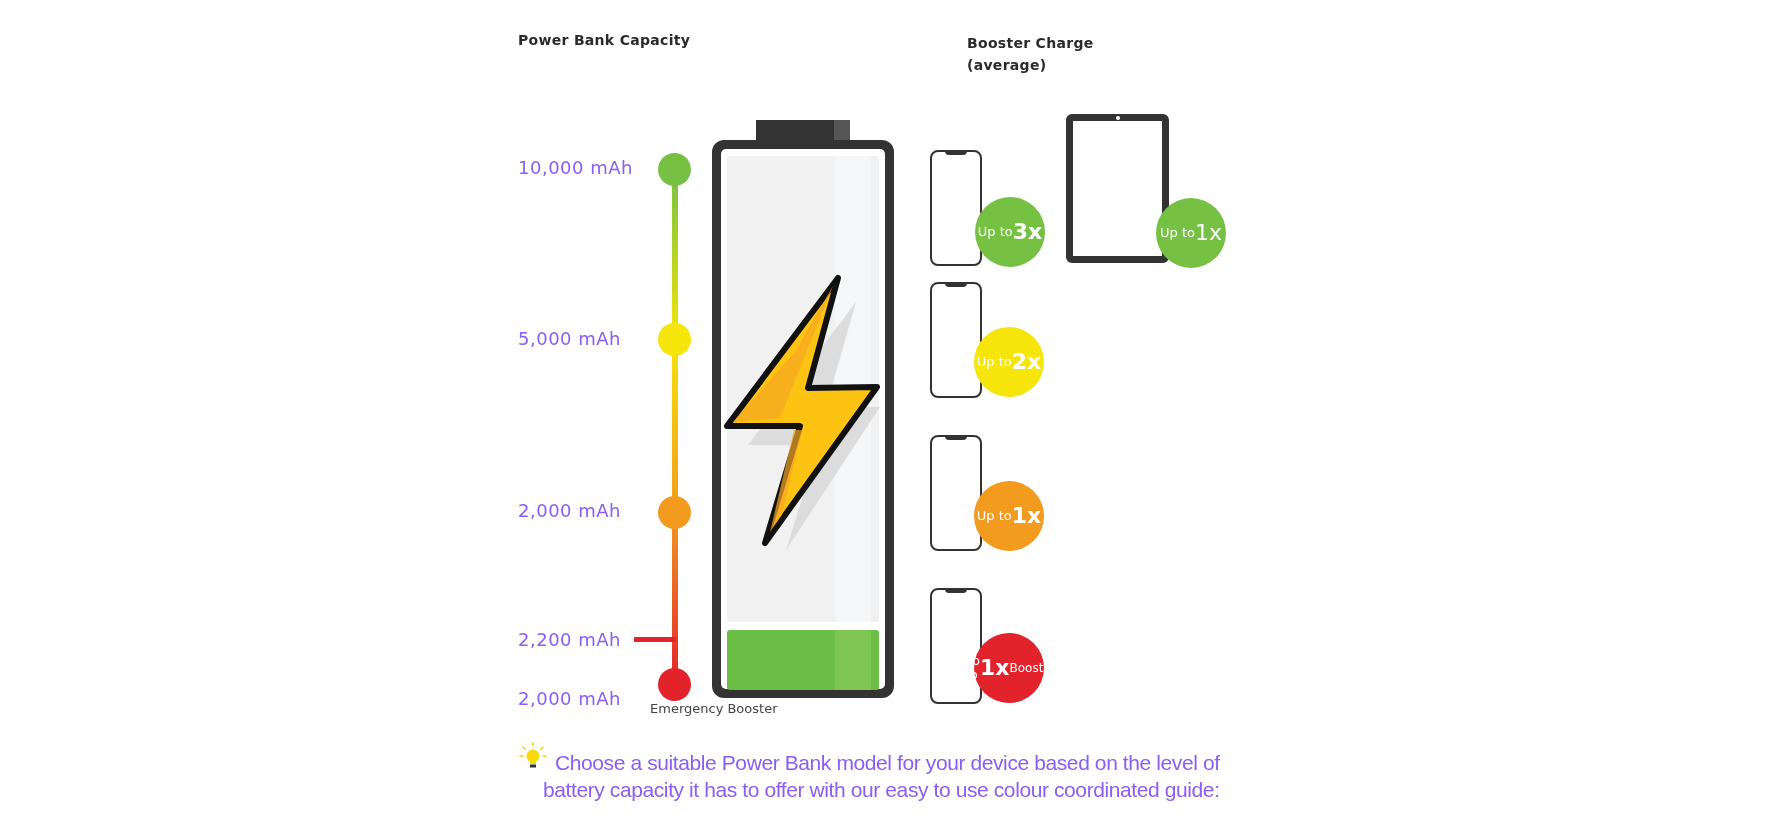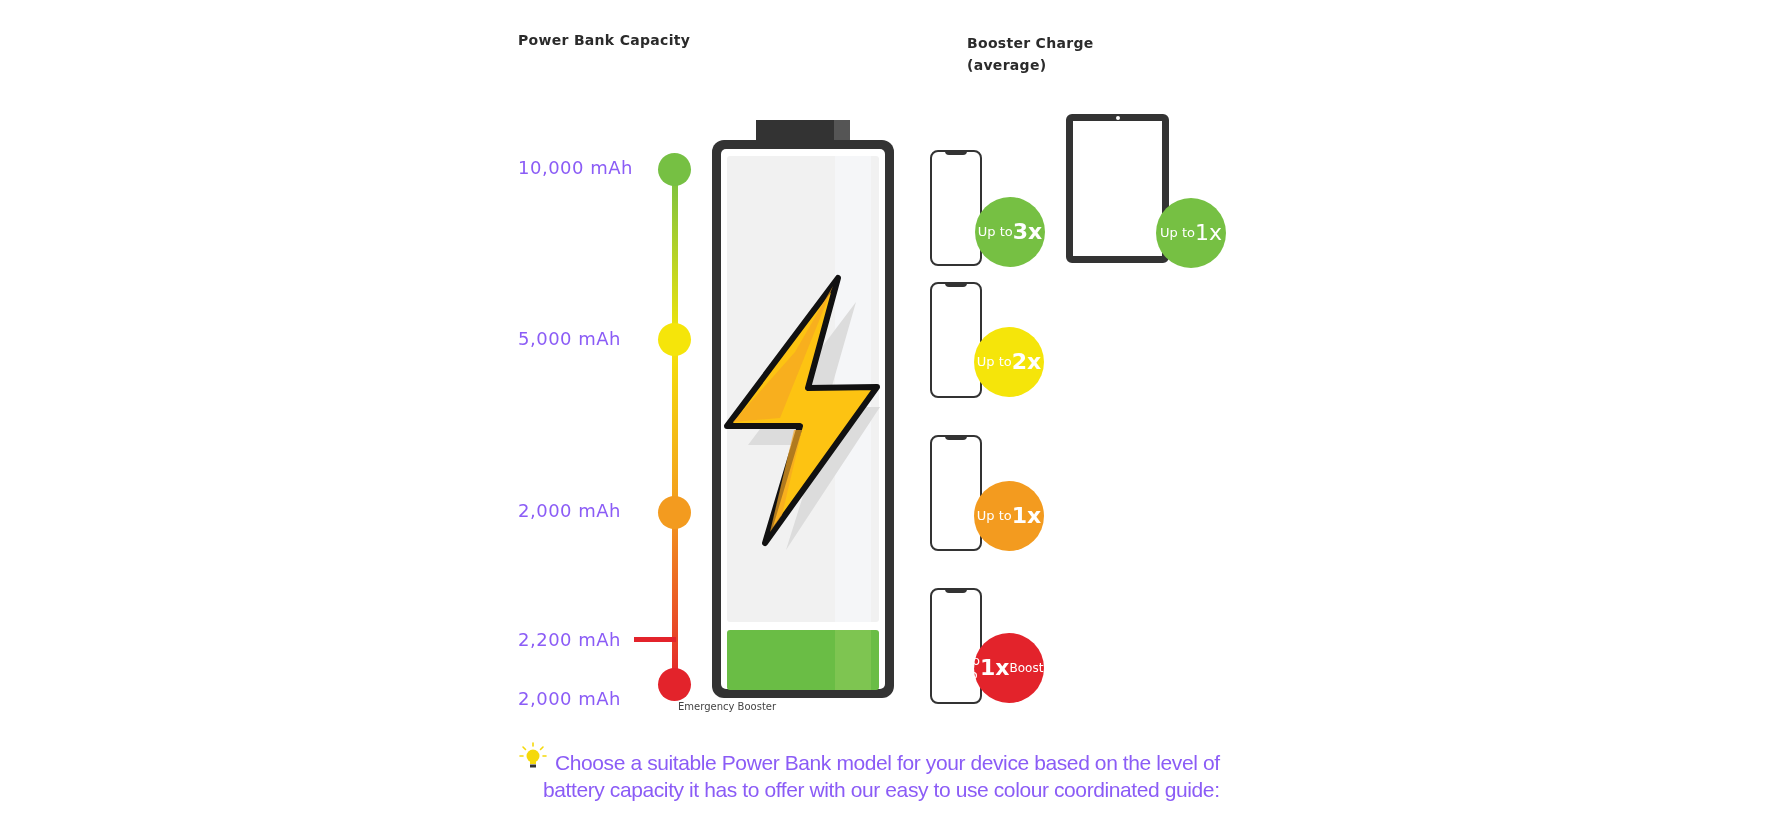--- a/index.html
+++ b/index.html
@@ -2,21 +2,21 @@
 <html><head>
 <meta charset="utf-8">
 <style>
   html, body { margin: 0; padding: 0; background: #ffffff; }
   body { width: 1772px; height: 827px; position: relative; overflow: hidden;
          font-family: "DejaVu Sans", "Liberation Sans", sans-serif; color: #2b2b2b; }
   .abs { position: absolute; }
   .heading { font-size: 14px; font-weight: bold; color: #2b2b2b; letter-spacing: 0.3px; line-height: 22px; }
   .cap-label { font-size: 18px; color: #8b5cf6; letter-spacing: 0.5px; white-space: nowrap; line-height: 20px; }
   .dot { position: absolute; width: 33px; height: 33px; border-radius: 50%; }
-  .tiny { font-size: 10px; color: #444; white-space: nowrap; margin-left: 28px; }
+  .tiny { font-size: 13px; color: #444; white-space: nowrap; }
   .badge { position: absolute; width: 70px; height: 70px; border-radius: 50%;
            color: #fff; text-align: center; display: flex; flex-direction: row;
            align-items: center; justify-content: center; }
   .badge .upto { font-size: 13px; line-height: 14px; }
   .badge .mult { font-size: 22px; line-height: 22px; font-weight: bold; }
   .badge .sub { font-size: 12px; line-height: 9px; }
   .phone { position: absolute; width: 52px; height: 116px; border: 2px solid #333;
            border-radius: 8px; box-sizing: border-box; background: #fff; }
   .phone .notch { position: absolute; left: 13px; top: -1px; width: 22px; height: 4px;
                   background: #333; border-radius: 0 0 4px 4px; }

